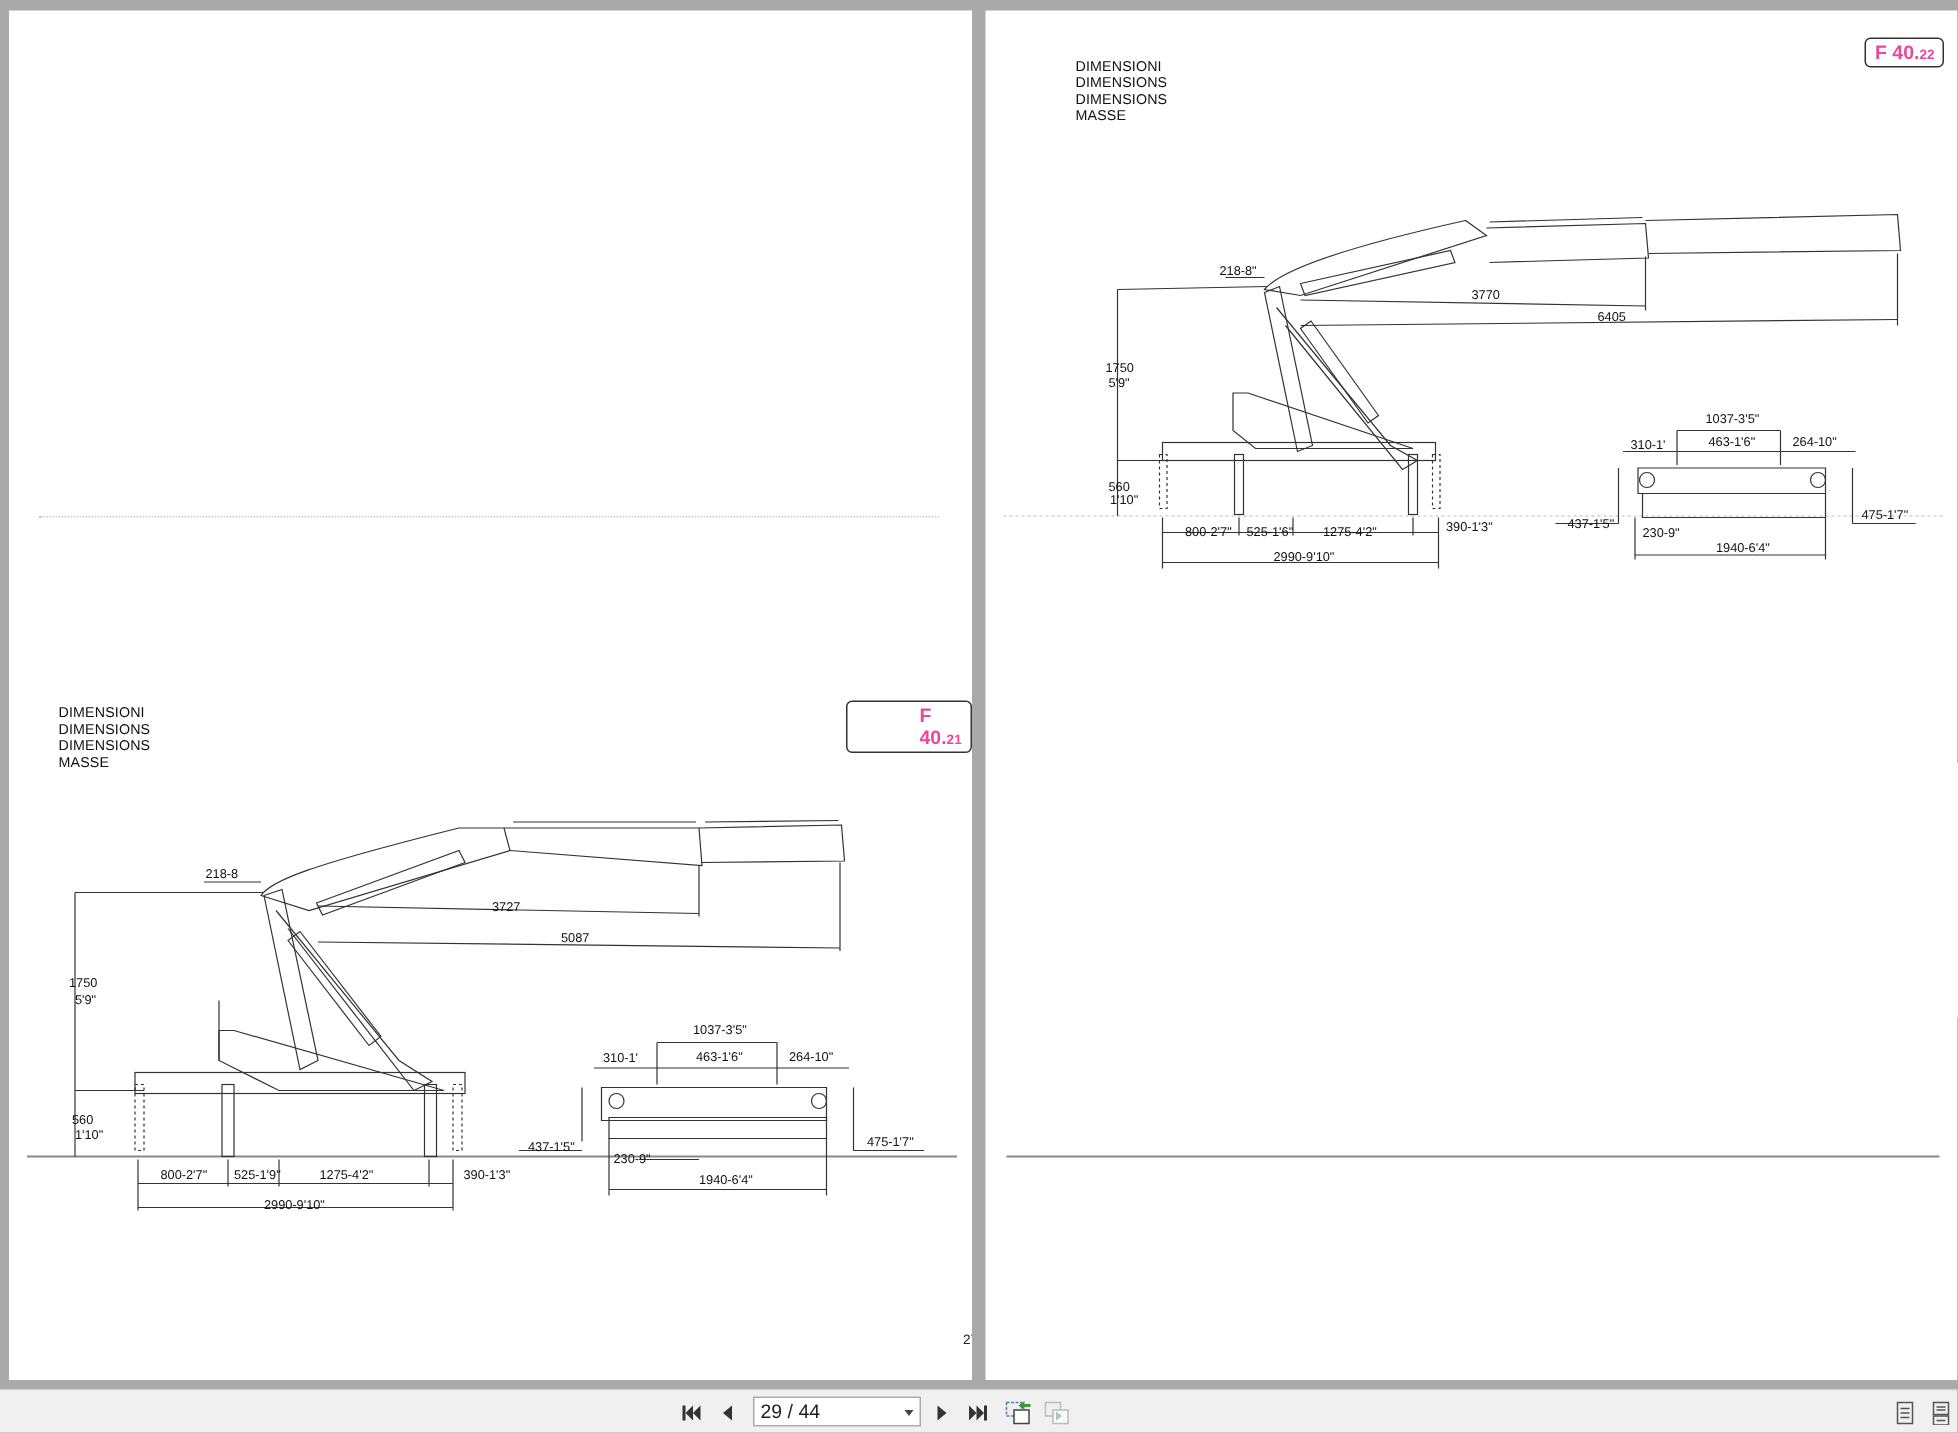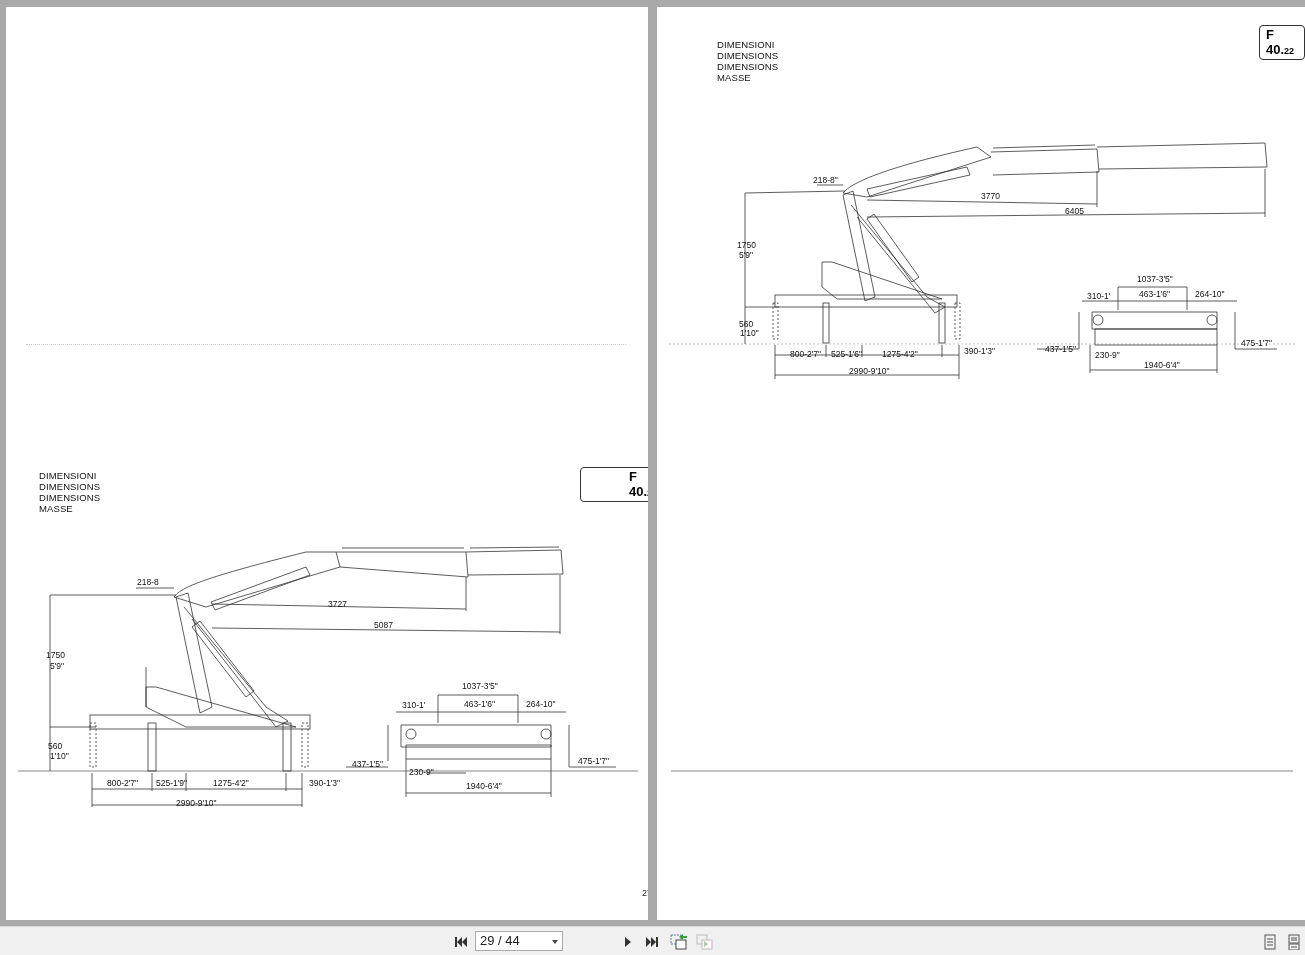--- a/index.html
+++ b/index.html
@@ -2,29 +2,29 @@
 <html><head>
 <meta charset="utf-8">
 <style>
   html,body{margin:0;padding:0;}
   body{width:1305px;height:955px;background:#a9a9a9;position:relative;overflow:hidden;font-family:"Liberation Sans",sans-serif;}
   .viewer{position:absolute;left:0;top:0;width:1305px;height:926px;background:#a9a9a9;}
   .page{position:absolute;background:#fff;overflow:hidden;}
   .page.left{left:6px;top:7px;width:642px;height:913px;}
   .page.right{left:657px;top:7px;width:648px;height:913px;}
   .hdr{position:absolute;font-size:9.5px;line-height:11px;color:#111;letter-spacing:0.1px;}
-  .badge{position:absolute;border:1px solid #333;border-radius:4px;font-size:13px;font-weight:bold;color:#000000;padding:1px 5px 2px 6px;background:#fff;margin-left:16px;}
+  .badge{position:absolute;border:1px solid #333;border-radius:4px;font-size:13px;font-weight:bold;color:#ec4899;padding:1px 5px 2px 6px;background:#fff;}
   .badge small{font-size:9px;font-weight:bold;}
   .pgnum{position:absolute;font-size:9px;color:#222;margin-left:32px;}
   .drawing{position:absolute;left:0;top:0;}
   .dimtxt{font-family:"Liberation Sans",sans-serif;font-size:8.5px;fill:#111;}
   .dash{position:absolute;border-top:1px dotted #ccc;height:0;}
   .toolbar{position:absolute;left:0;top:926px;width:1305px;height:29px;background:#f0f0f0;border-top:1px solid #d6d6d6;}
   .tb-btn{position:absolute;top:6px;width:18px;height:18px;display:flex;align-items:center;justify-content:center;cursor:pointer;}
-  .page-select{position:absolute;left:475px;top:4px;width:88px;height:20px;background:#fff;border:1px solid #aaa;box-sizing:border-box;font-size:13px;color:#222;padding-left:4px;line-height:18px;}
+  .page-select{position:absolute;left:502px;top:4px;width:112px;height:20px;background:#fff;border:1px solid #aaa;box-sizing:border-box;font-size:13px;color:#222;padding-left:4px;line-height:18px;}
   .page-select .caret{position:absolute;right:4px;top:8px;width:0;height:0;border-left:3px solid transparent;border-right:3px solid transparent;border-top:4px solid #444;}
 </style>
 </head>
 <body>
 
 <div class="viewer">
 
   <div class="page left">
     <div class="dash" style="left:20px;top:337px;width:600px;"></div>
 

